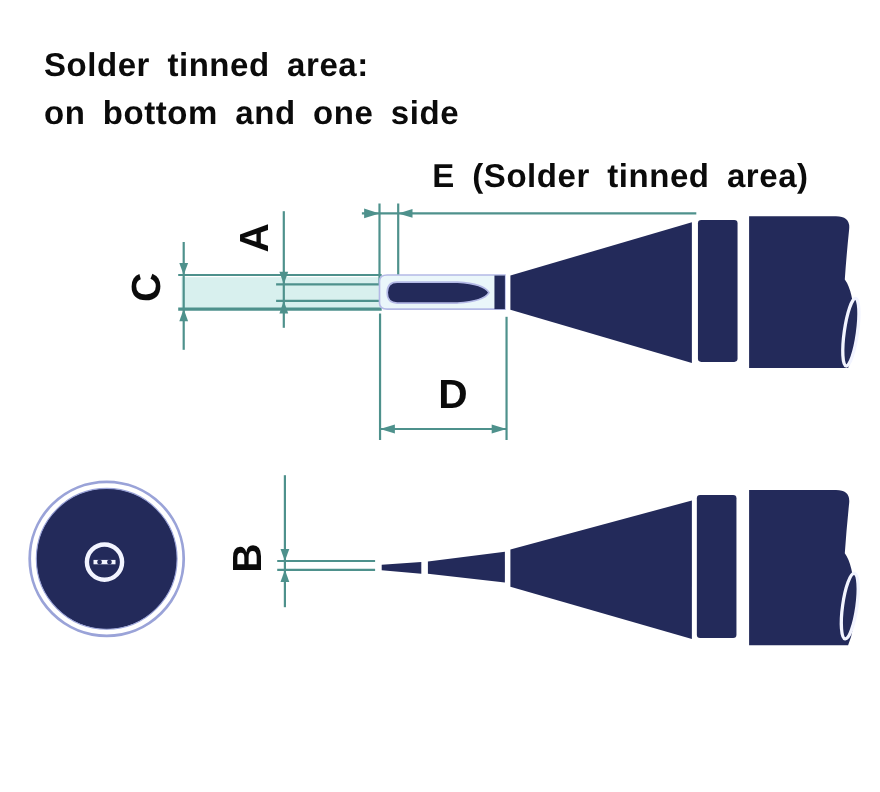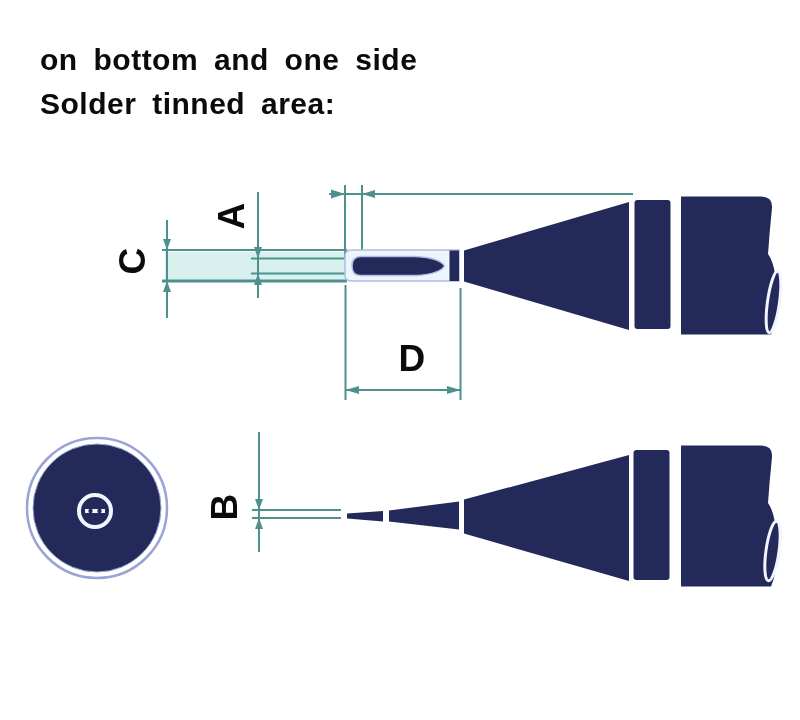--- a/index.html
+++ b/index.html
@@ -129,24 +129,25 @@
 
       <rect class="navy" x="633.5" y="450" width="36" height="130" rx="3"></rect>
 
       <path class="navy" d="M681,445.5 H760 Q773,445.5 772,457 Q769.5,481 768,503
                Q775.5,513 777,541 Q778.5,569 771,586.5 H681 Z"></path>
       <ellipse class="breaklens" cx="772.5" cy="551" rx="6.5" ry="30" transform="rotate(8 772.5 551)"></ellipse>
     </g>
   </svg>
 
   <div class="label title">
+    <div>Solder tinned area:</div>
     <div>on bottom and one side</div>
-    <div>Solder tinned area:</div>
   </div>
 
+  <div class="label e-label">E (Solder tinned area)</div>
 
   <div class="label dim rot" style="left:232px;top:216px;">A</div>
 
   <div class="label dim rot" style="left:133px;top:261px;">C</div>
 
   <div class="label dim" style="left:412px;top:359px;">D</div>
 
   <div class="label dim rot" style="left:225px;top:507px;">B</div>
 
 </div>

